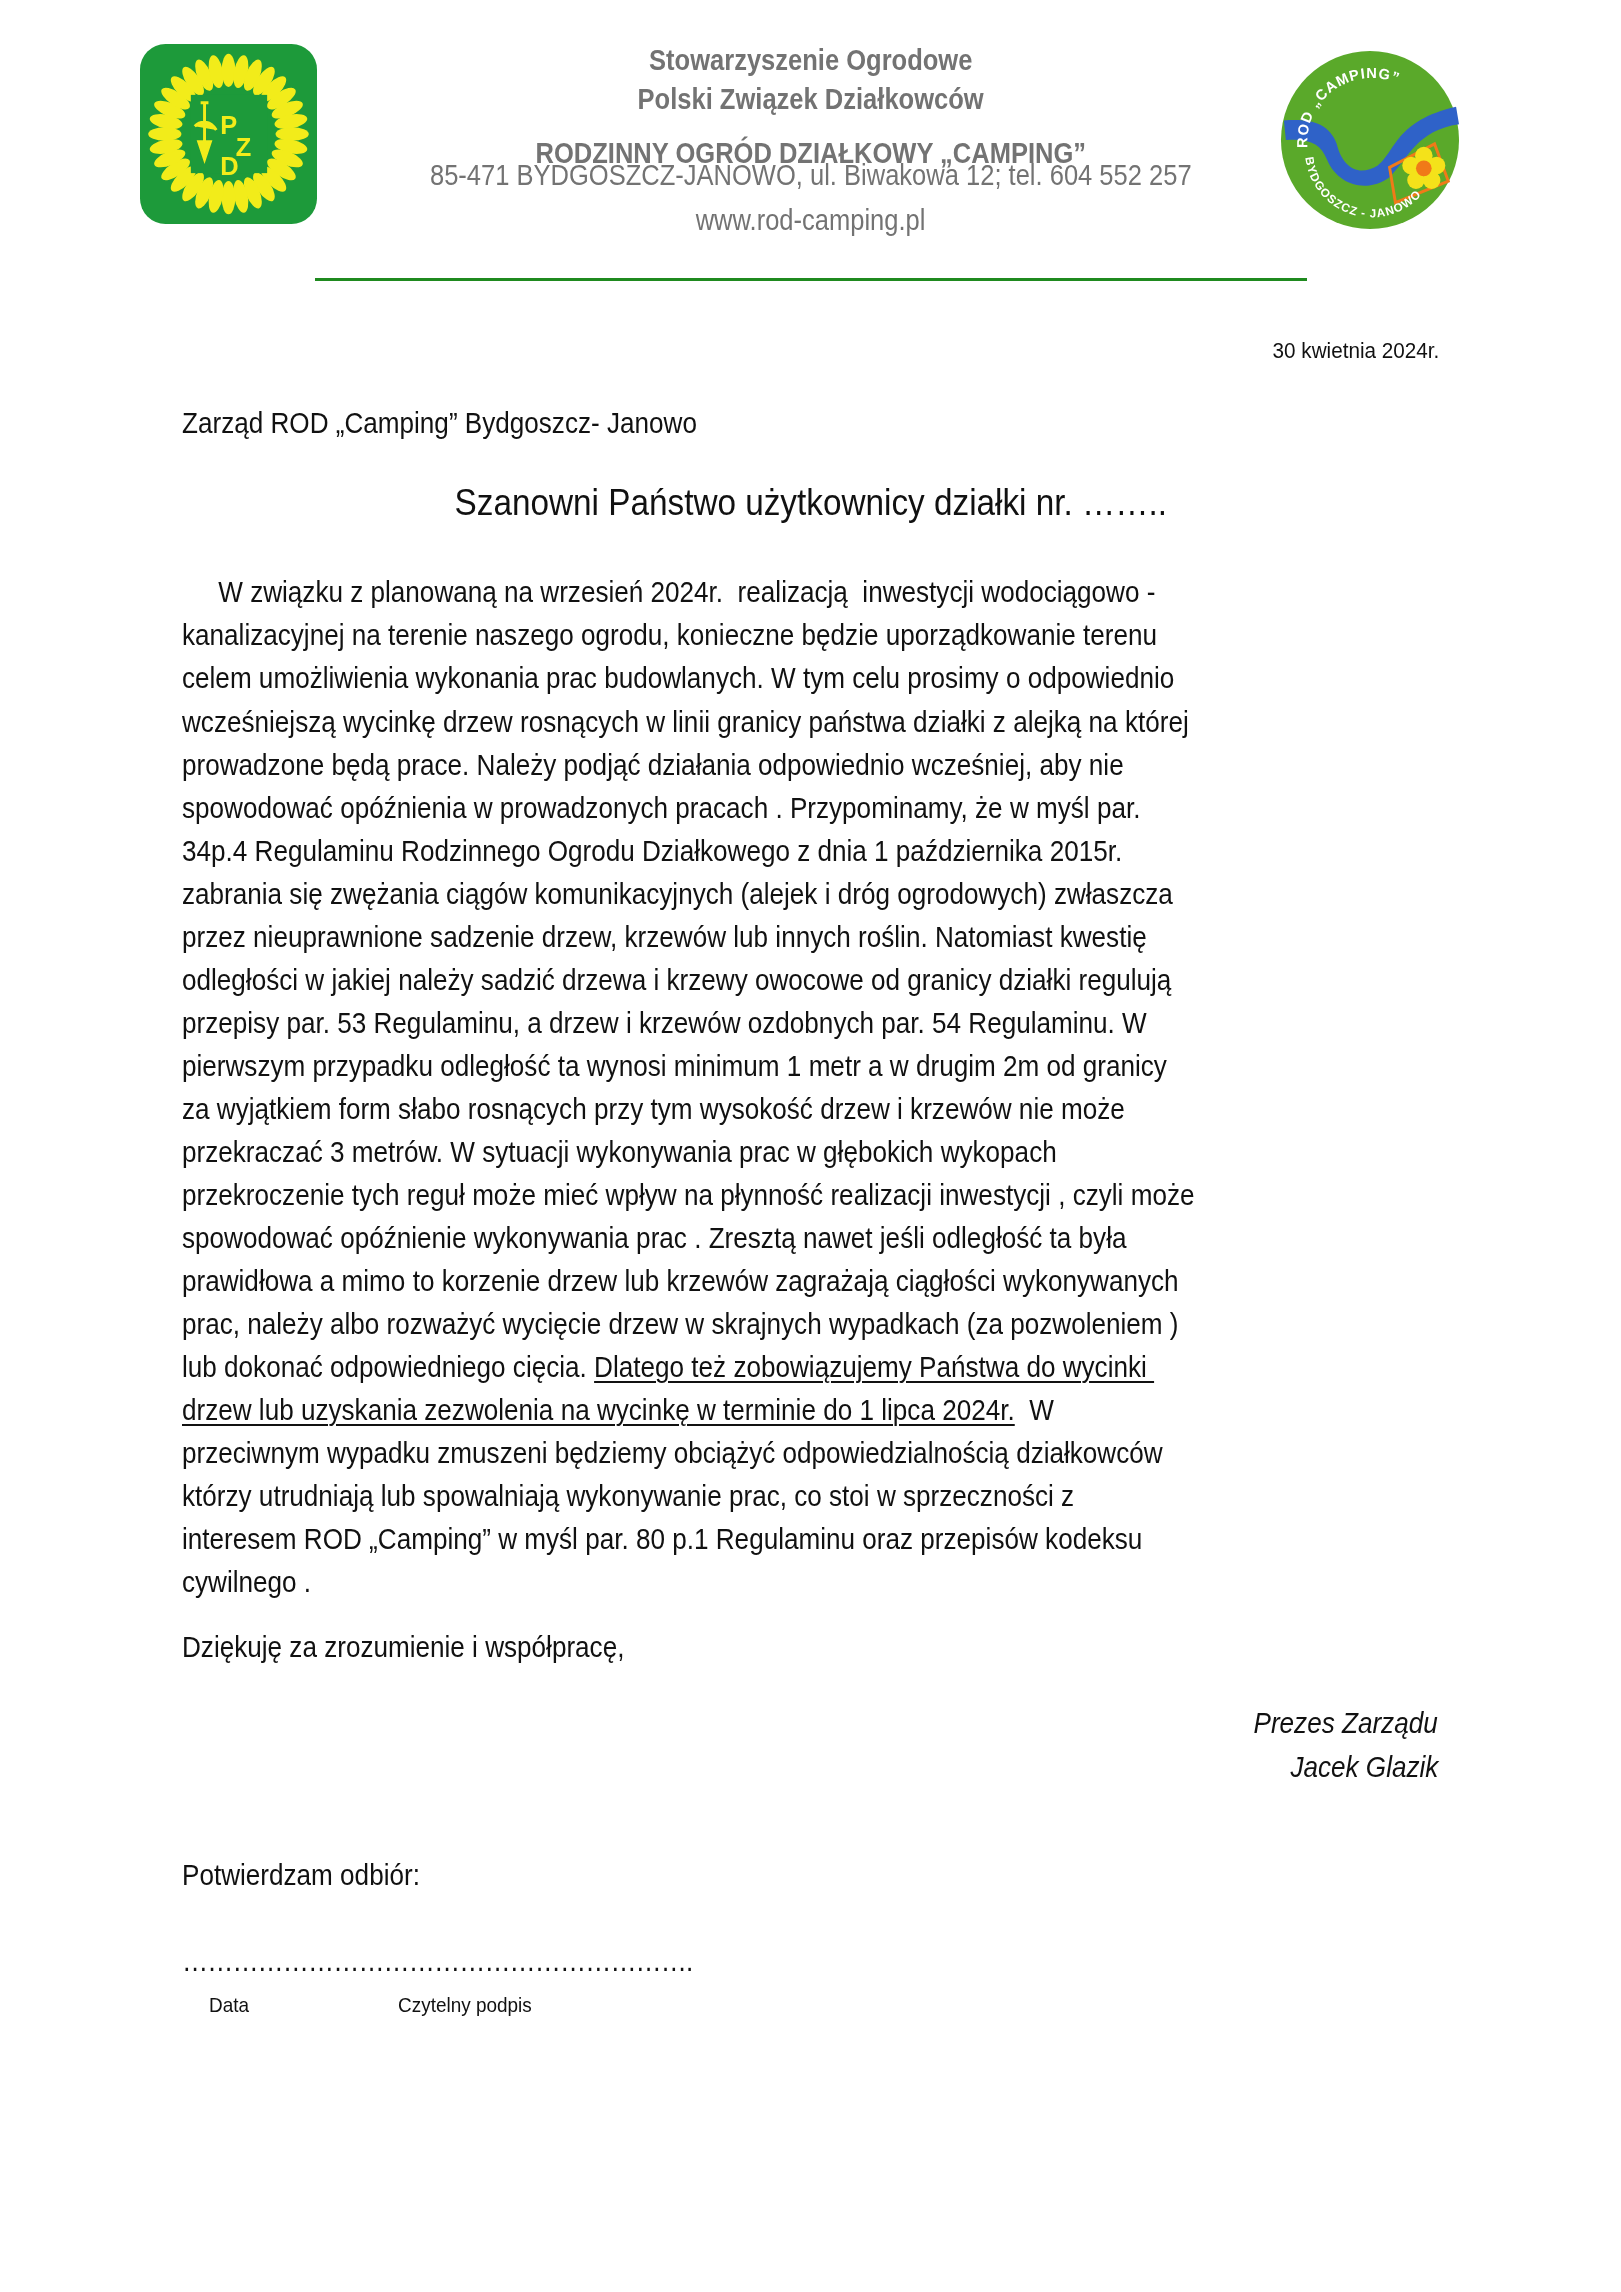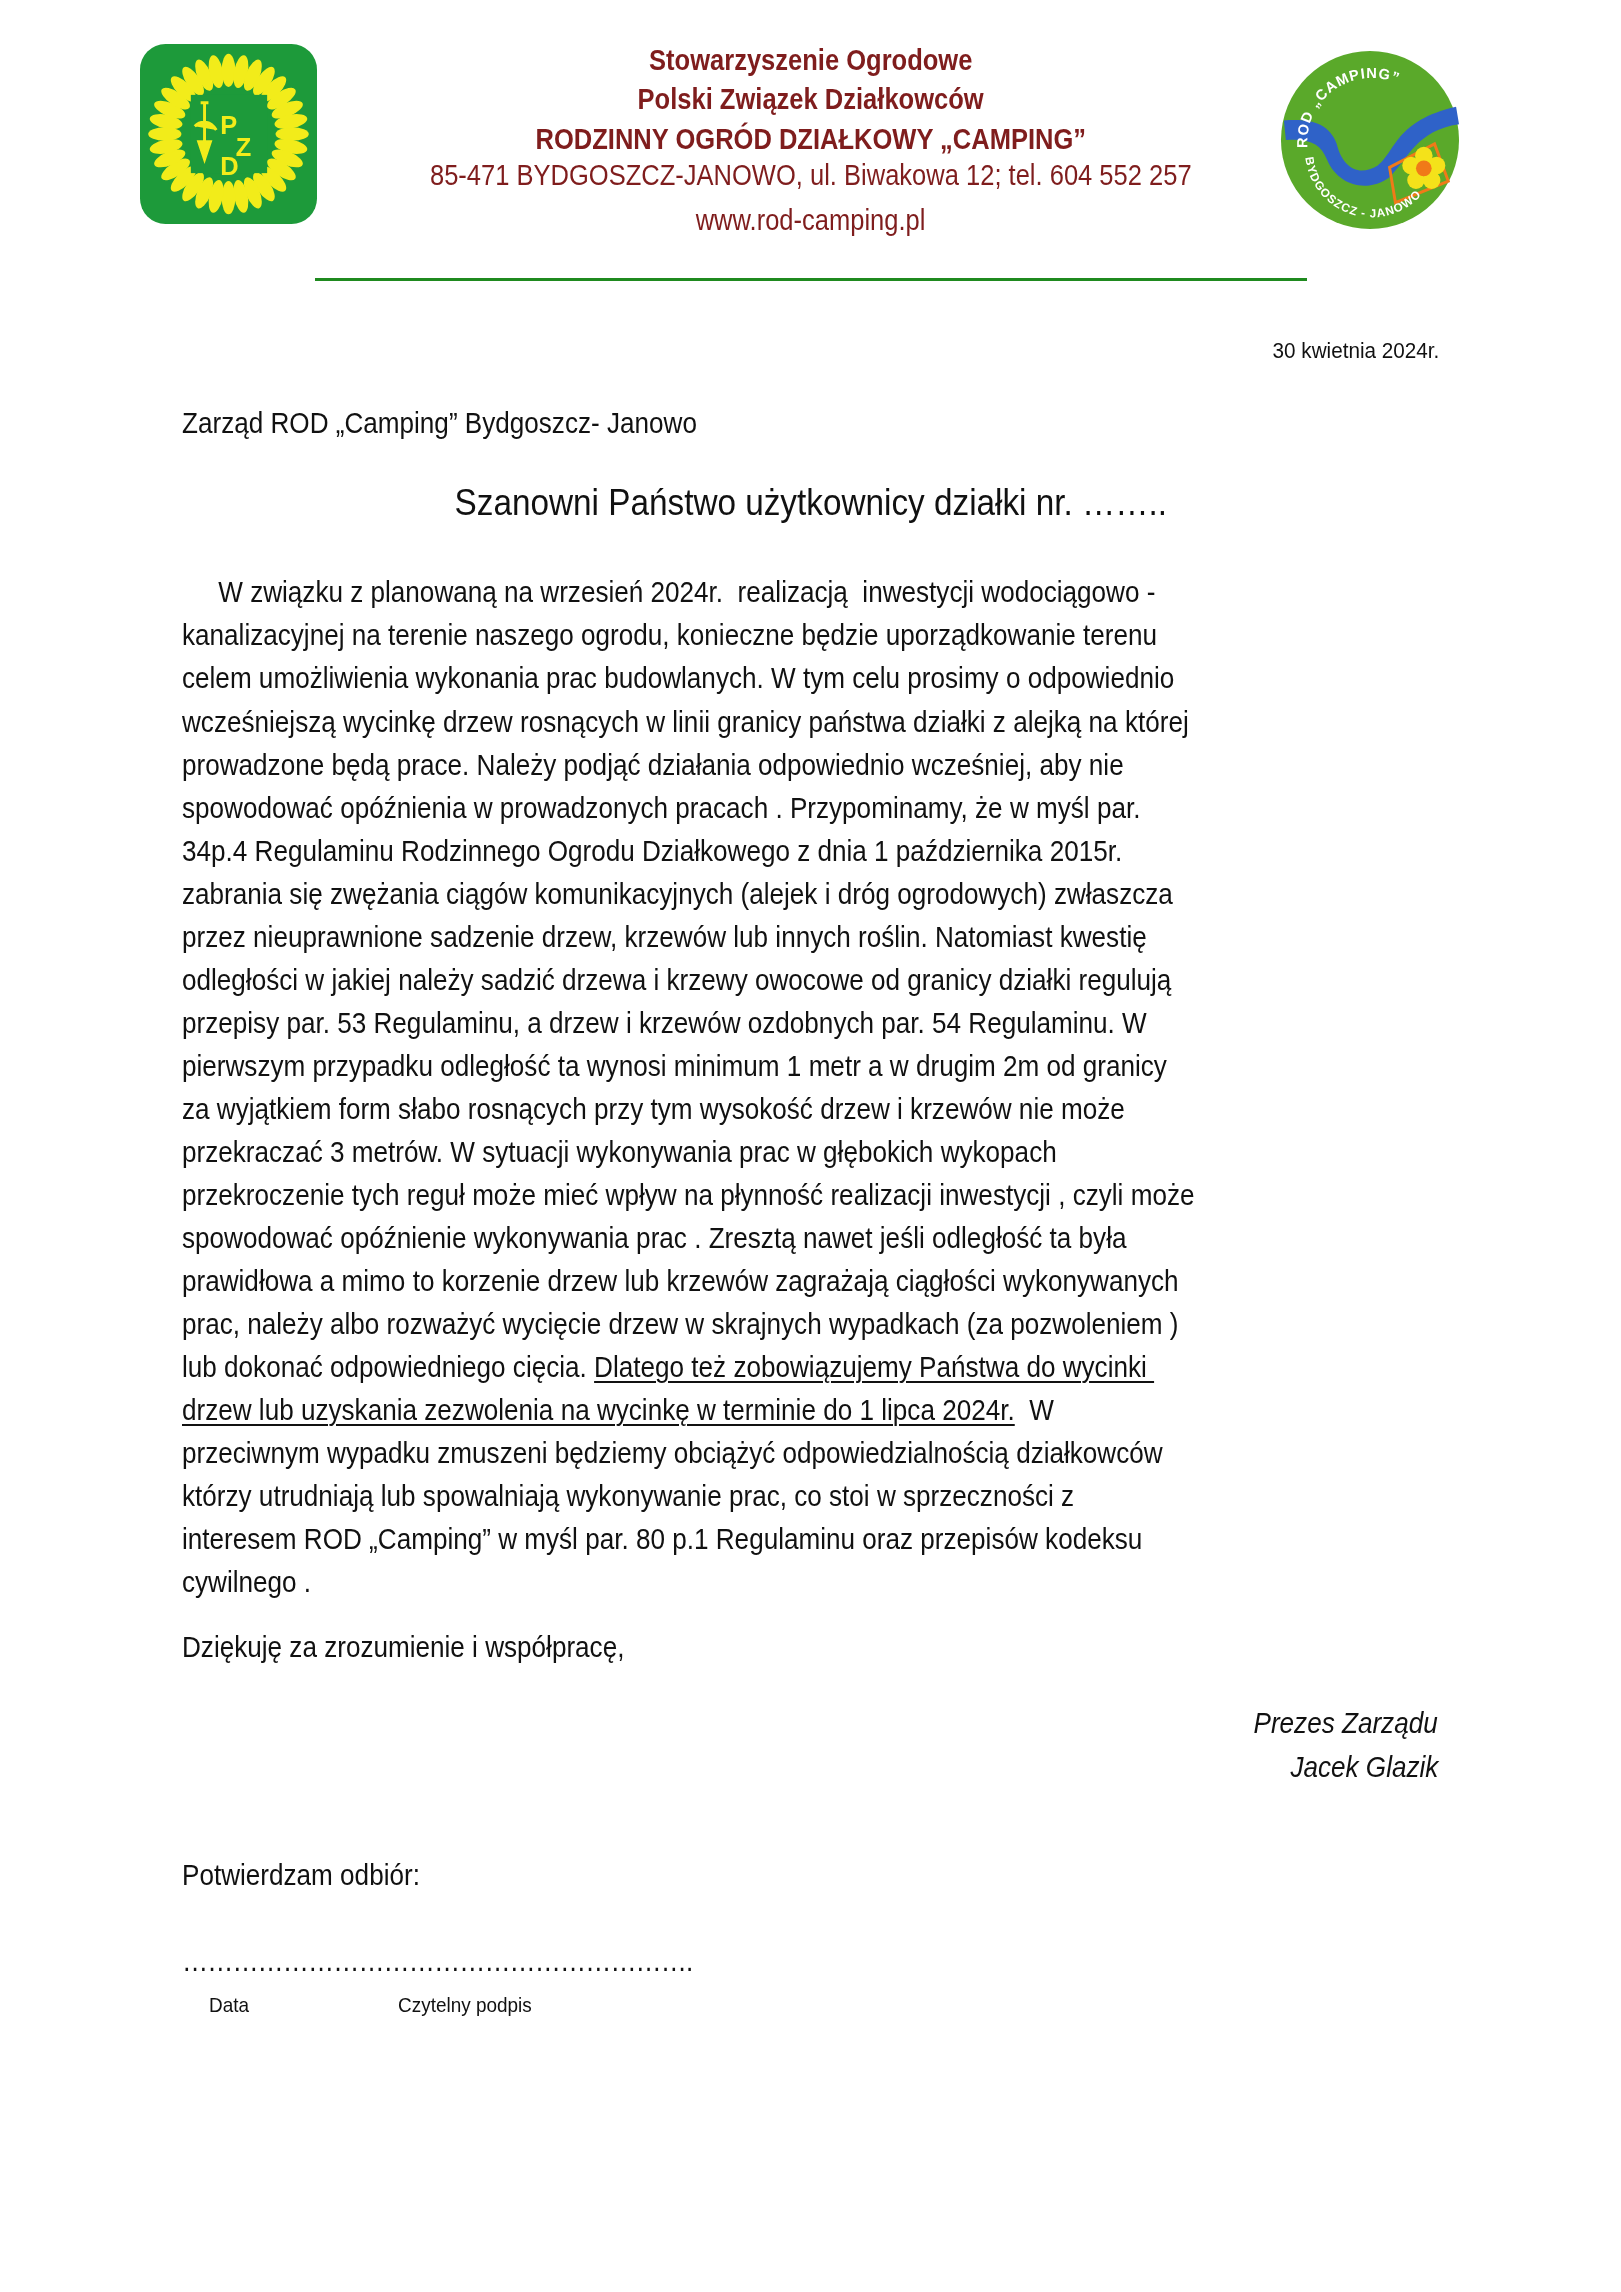--- a/index.html
+++ b/index.html
@@ -1,19 +1,19 @@
 <!DOCTYPE html>
 <html><head>
 <meta charset="utf-8">
 <style>
   html, body { margin: 0; padding: 0; background: #ffffff; }
   body { width: 1621px; height: 2293px; position: relative; overflow: hidden;
          font-family: "Liberation Sans", "DejaVu Sans", sans-serif; color: #111111; }
   .abs { position: absolute; white-space: nowrap; }
-  .hdr { left: 321px; width: 980px; text-align: center; color: #7f1d1d; font-size: 29px; line-height: 39px; }
+  .hdr { left: 321px; width: 980px; text-align: center; color: #737373; font-size: 29px; line-height: 39px; }
   .hdr span { display: inline-block; transform: scaleX(0.88); transform-origin: center; }
   .hdr.bold { font-weight: bold; }
   .divider { position: absolute; left: 315px; top: 278px; width: 992px; height: 2.9px; background: #1f8a1f; }
   .line { position: absolute; left: 182px; font-size: 29px; line-height: 43px; height: 43px;
           transform: scaleX(0.9); transform-origin: left center; white-space: nowrap; }
   .u { text-decoration: underline; text-underline-offset: 3.9px; text-decoration-thickness: 2px; }
   .date { position: absolute; right: 182px; top: 333px; font-size: 22.5px; line-height: 35px; transform: scaleX(0.92); transform-origin: right center; }
   .addressee { position: absolute; left: 182px; top: 402px; font-size: 29px; line-height: 43px; transform: scaleX(0.9); transform-origin: left center; }
   .title { position: absolute; left: 0; width: 1621px; text-align: center; top: 477px; font-size: 37px; line-height: 51px; }
   .title span { display: inline-block; transform: scaleX(0.9); transform-origin: center; }
@@ -94,21 +94,21 @@
       <textPath href="#arcTop">ROD „CAMPING”</textPath>
     </text>
     <text font-family="Liberation Sans, sans-serif" font-weight="bold" font-size="12" fill="#ffffff" letter-spacing="1">
       <textPath href="#arcBot">BYDGOSZCZ - JANOWO</textPath>
     </text>
   </svg>
 </div>
 
 <div class="abs hdr bold" style="top:41px;"><span>Stowarzyszenie Ogrodowe</span></div>
 <div class="abs hdr bold" style="top:80px;"><span>Polski Związek Działkowców</span></div>
-<div class="abs hdr bold" style="top:120px;"><span>RODZINNY OGRÓD DZIAŁKOWY  „CAMPING”</span></div>
+<div class="abs hdr bold" style="top:134px;"><span>RODZINNY OGRÓD DZIAŁKOWY  „CAMPING”</span></div>
 <div class="abs hdr" style="top:156px;"><span>85-471 BYDGOSZCZ-JANOWO, ul. Biwakowa 12; tel. 604 552 257</span></div>
 <div class="abs hdr" style="top:201px;"><span>www.rod-camping.pl</span></div>
 <div class="divider"></div>
 
 <div class="date abs">30 kwietnia 2024r.</div>
 
 <div class="addressee abs">Zarząd ROD „Camping” Bydgoszcz- Janowo</div>
 
 <div class="title"><span>Szanowni Państwo użytkownicy działki nr. ……..</span></div>
 

